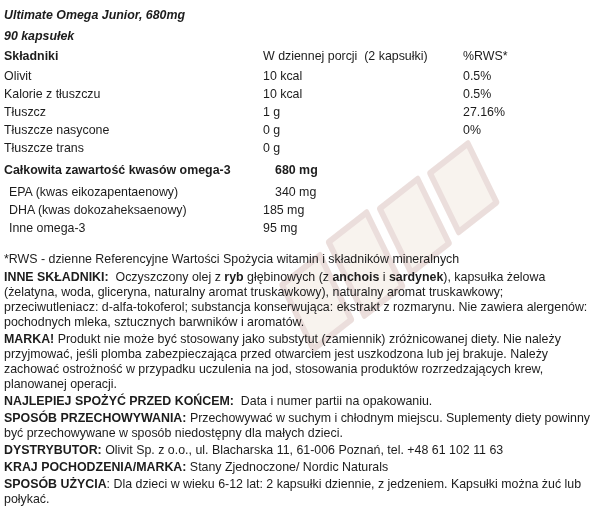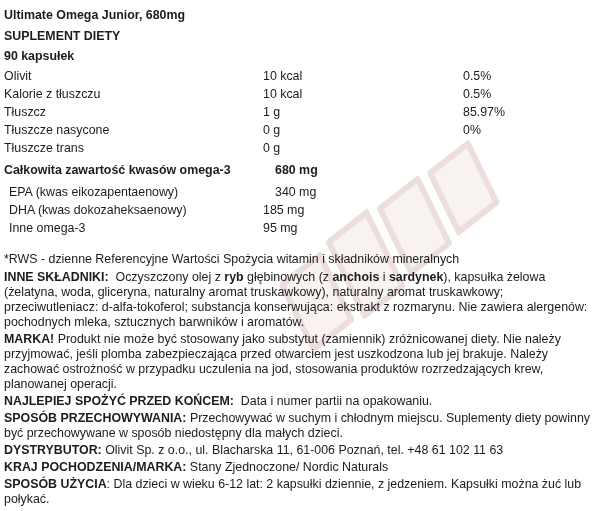--- a/index.html
+++ b/index.html
@@ -9,21 +9,21 @@
     background:#ffffff;
     font-family:"Liberation Sans","DejaVu Sans",sans-serif;
     font-size:12.4px;
     color:#1c1c1c;
     overflow:hidden;
     box-sizing:border-box;
     padding:5px 4px 0 4px;
   }
   .pre{white-space:pre-wrap;}
   
-  .hdr div{font-weight:bold;line-height:20.5px;}
+  .hdr div{font-weight:bold;line-height:20.5px;font-style:italic;}
   
   .table{margin-top:0;}
   .trow{display:grid;grid-template-columns:259px 200px 1fr;line-height:18px;}
   .trow.thead{line-height:21px;}
   .trow .cell{white-space:pre-wrap;}
   .trow.bold{font-weight:bold;}
   .trow.gap{margin-top:4px;gap:12px;}
   .trow.indent .cell:first-child{padding-left:5px;}
   .thead .c1{font-weight:bold;}
   .footnote{margin-top:15px;margin-bottom:3px;line-height:15px;}
@@ -57,40 +57,44 @@
   <div class="watermark">
     <div class="wm-block"></div>
     <div class="wm-block"></div>
     <div class="wm-block"></div>
     <div class="wm-block"></div>
   </div>
 
   <div class="content">
     <div class="hdr">
       <div>Ultimate Omega Junior, 680mg</div>
-      <div>SUPLEMENT DIETY</div>
       <div>90 kapsułek</div>
     </div>
 
     <div class="table">
+      <div class="trow thead">
+        <div class="cell c1 pre">Składniki</div>
+        <div class="cell pre">W dziennej porcji  (2 kapsułki)</div>
+        <div class="cell pre">%RWS*</div>
+      </div>
       <div id="rows">
           <div class="trow">
             <div class="cell pre">Olivit</div>
             <div class="cell pre">10 kcal</div>
             <div class="cell pre">0.5%</div>
           </div>
           <div class="trow">
             <div class="cell pre">Kalorie z tłuszczu</div>
             <div class="cell pre">10 kcal</div>
             <div class="cell pre">0.5%</div>
           </div>
           <div class="trow">
             <div class="cell pre">Tłuszcz</div>
             <div class="cell pre">1 g</div>
-            <div class="cell pre">85.97%</div>
+            <div class="cell pre">27.16%</div>
           </div>
           <div class="trow">
             <div class="cell pre">Tłuszcze nasycone</div>
             <div class="cell pre">0 g</div>
             <div class="cell pre">0%</div>
           </div>
           <div class="trow">
             <div class="cell pre">Tłuszcze trans</div>
             <div class="cell pre">0 g</div>
             <div class="cell pre"></div>

